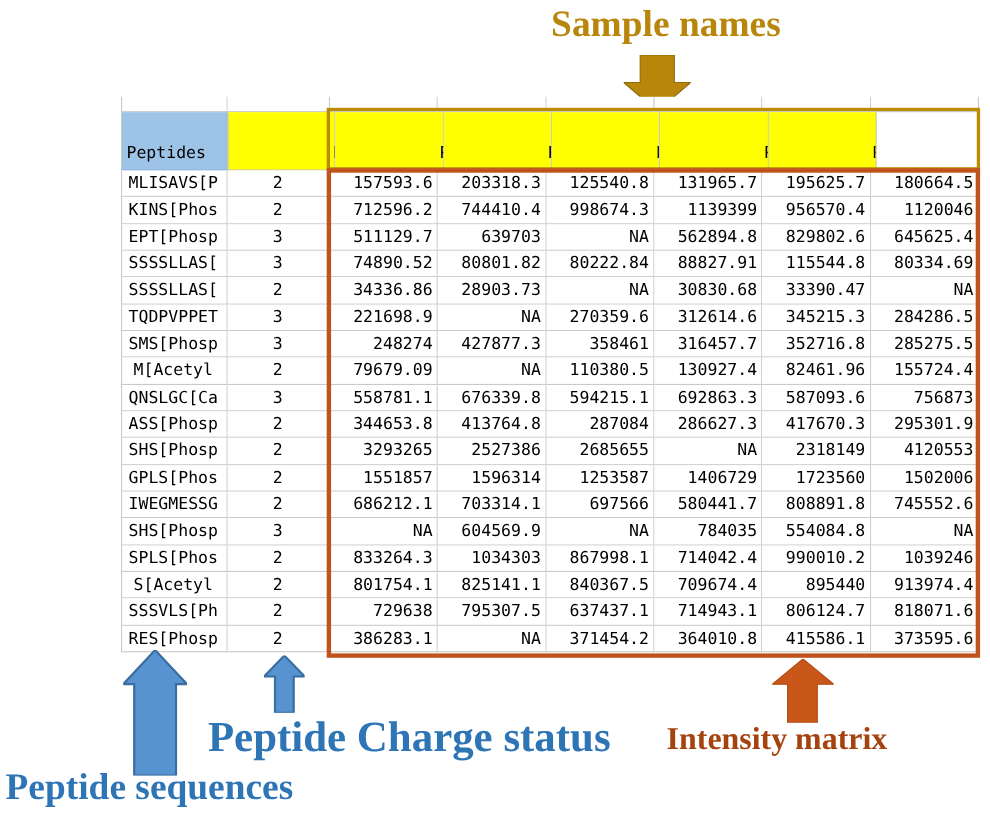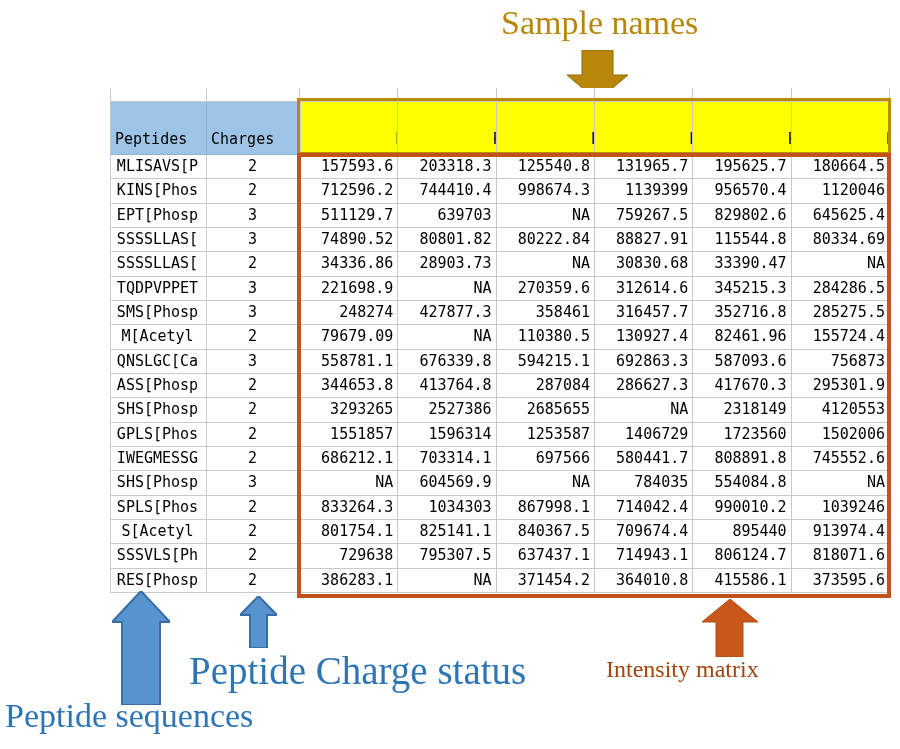--- a/index.html
+++ b/index.html
@@ -43,25 +43,25 @@
   .sample-box {
     position:absolute; left:187px; top:10px; width:594px; height:57px;
     border:3px solid #bb8b02; box-sizing:border-box; pointer-events:none;
   }
   .matrix-box {
     position:absolute; left:187px; top:65px; width:594px; height:445px;
     border:4px solid #c1521b; box-sizing:border-box; pointer-events:none;
   }
 
   
-  .lbl { position:absolute; font-family:"Liberation Serif", serif; font-weight:normal; white-space:nowrap; }
+  .lbl { position:absolute; font-family:"Liberation Serif", serif; font-weight:bold; white-space:nowrap; }
   .lbl-sample    { left:501px; top:4px;   font-size:34px; color:#b8860b; }
   .lbl-charge    { left:189px; top:648px; font-size:39px; color:#2e75b6; }
   .lbl-seq       { left:5px;   top:697px; font-size:34px; color:#2e75b6; }
-  .lbl-intensity { left:606px; top:656px; font-size:24px; color:#a4430d; }
+  .lbl-intensity { left:606px; top:656px; font-size:29px; color:#a4430d; }
 
   .arrow { position:absolute; }
 </style>
 </head>
 <body>
 
 <div class="stage">
 
   <div class="lbl lbl-sample">Sample names</div>
   <svg class="arrow" style="left:567px; top:50px;" width="61" height="51" viewBox="0 0 61 51">
@@ -76,21 +76,20 @@
       <div class="cell c-val"></div>
       <div class="cell c-val"></div>
       <div class="cell c-val"></div>
       <div class="cell c-val"></div>
       <div class="cell c-val"></div>
       <div class="cell c-val"></div>
     </div>
 
     <div class="row hrow">
       <div class="cell c-pep hdr-blue">Peptides</div>
-      <div class="cell c-chg hdr-blue">Charges</div>
       <div class="hgroup">
 
       <div class="cell c-val hdr-yellow">
           <span>Phos_Cyc</span>
           
         </div>
           <div class="cell c-val hdr-yellow">
           <span>Phos_Cyc</span>
           
         </div>
@@ -134,21 +133,21 @@
         <div class="cell c-val num">1139399</div>
         <div class="cell c-val num">956570.4</div>
         <div class="cell c-val num">1120046</div>
       </div>
         <div class="row drow">
         <div class="cell c-pep pep">EPT[Phosp</div>
         <div class="cell c-chg chg">3</div>
         <div class="cell c-val num">511129.7</div>
         <div class="cell c-val num">639703</div>
         <div class="cell c-val num na">NA</div>
-        <div class="cell c-val num">759267.5</div>
+        <div class="cell c-val num">562894.8</div>
         <div class="cell c-val num">829802.6</div>
         <div class="cell c-val num">645625.4</div>
       </div>
         <div class="row drow">
         <div class="cell c-pep pep">SSSSLLAS[</div>
         <div class="cell c-chg chg">3</div>
         <div class="cell c-val num">74890.52</div>
         <div class="cell c-val num">80801.82</div>
         <div class="cell c-val num">80222.84</div>
         <div class="cell c-val num">88827.91</div>

